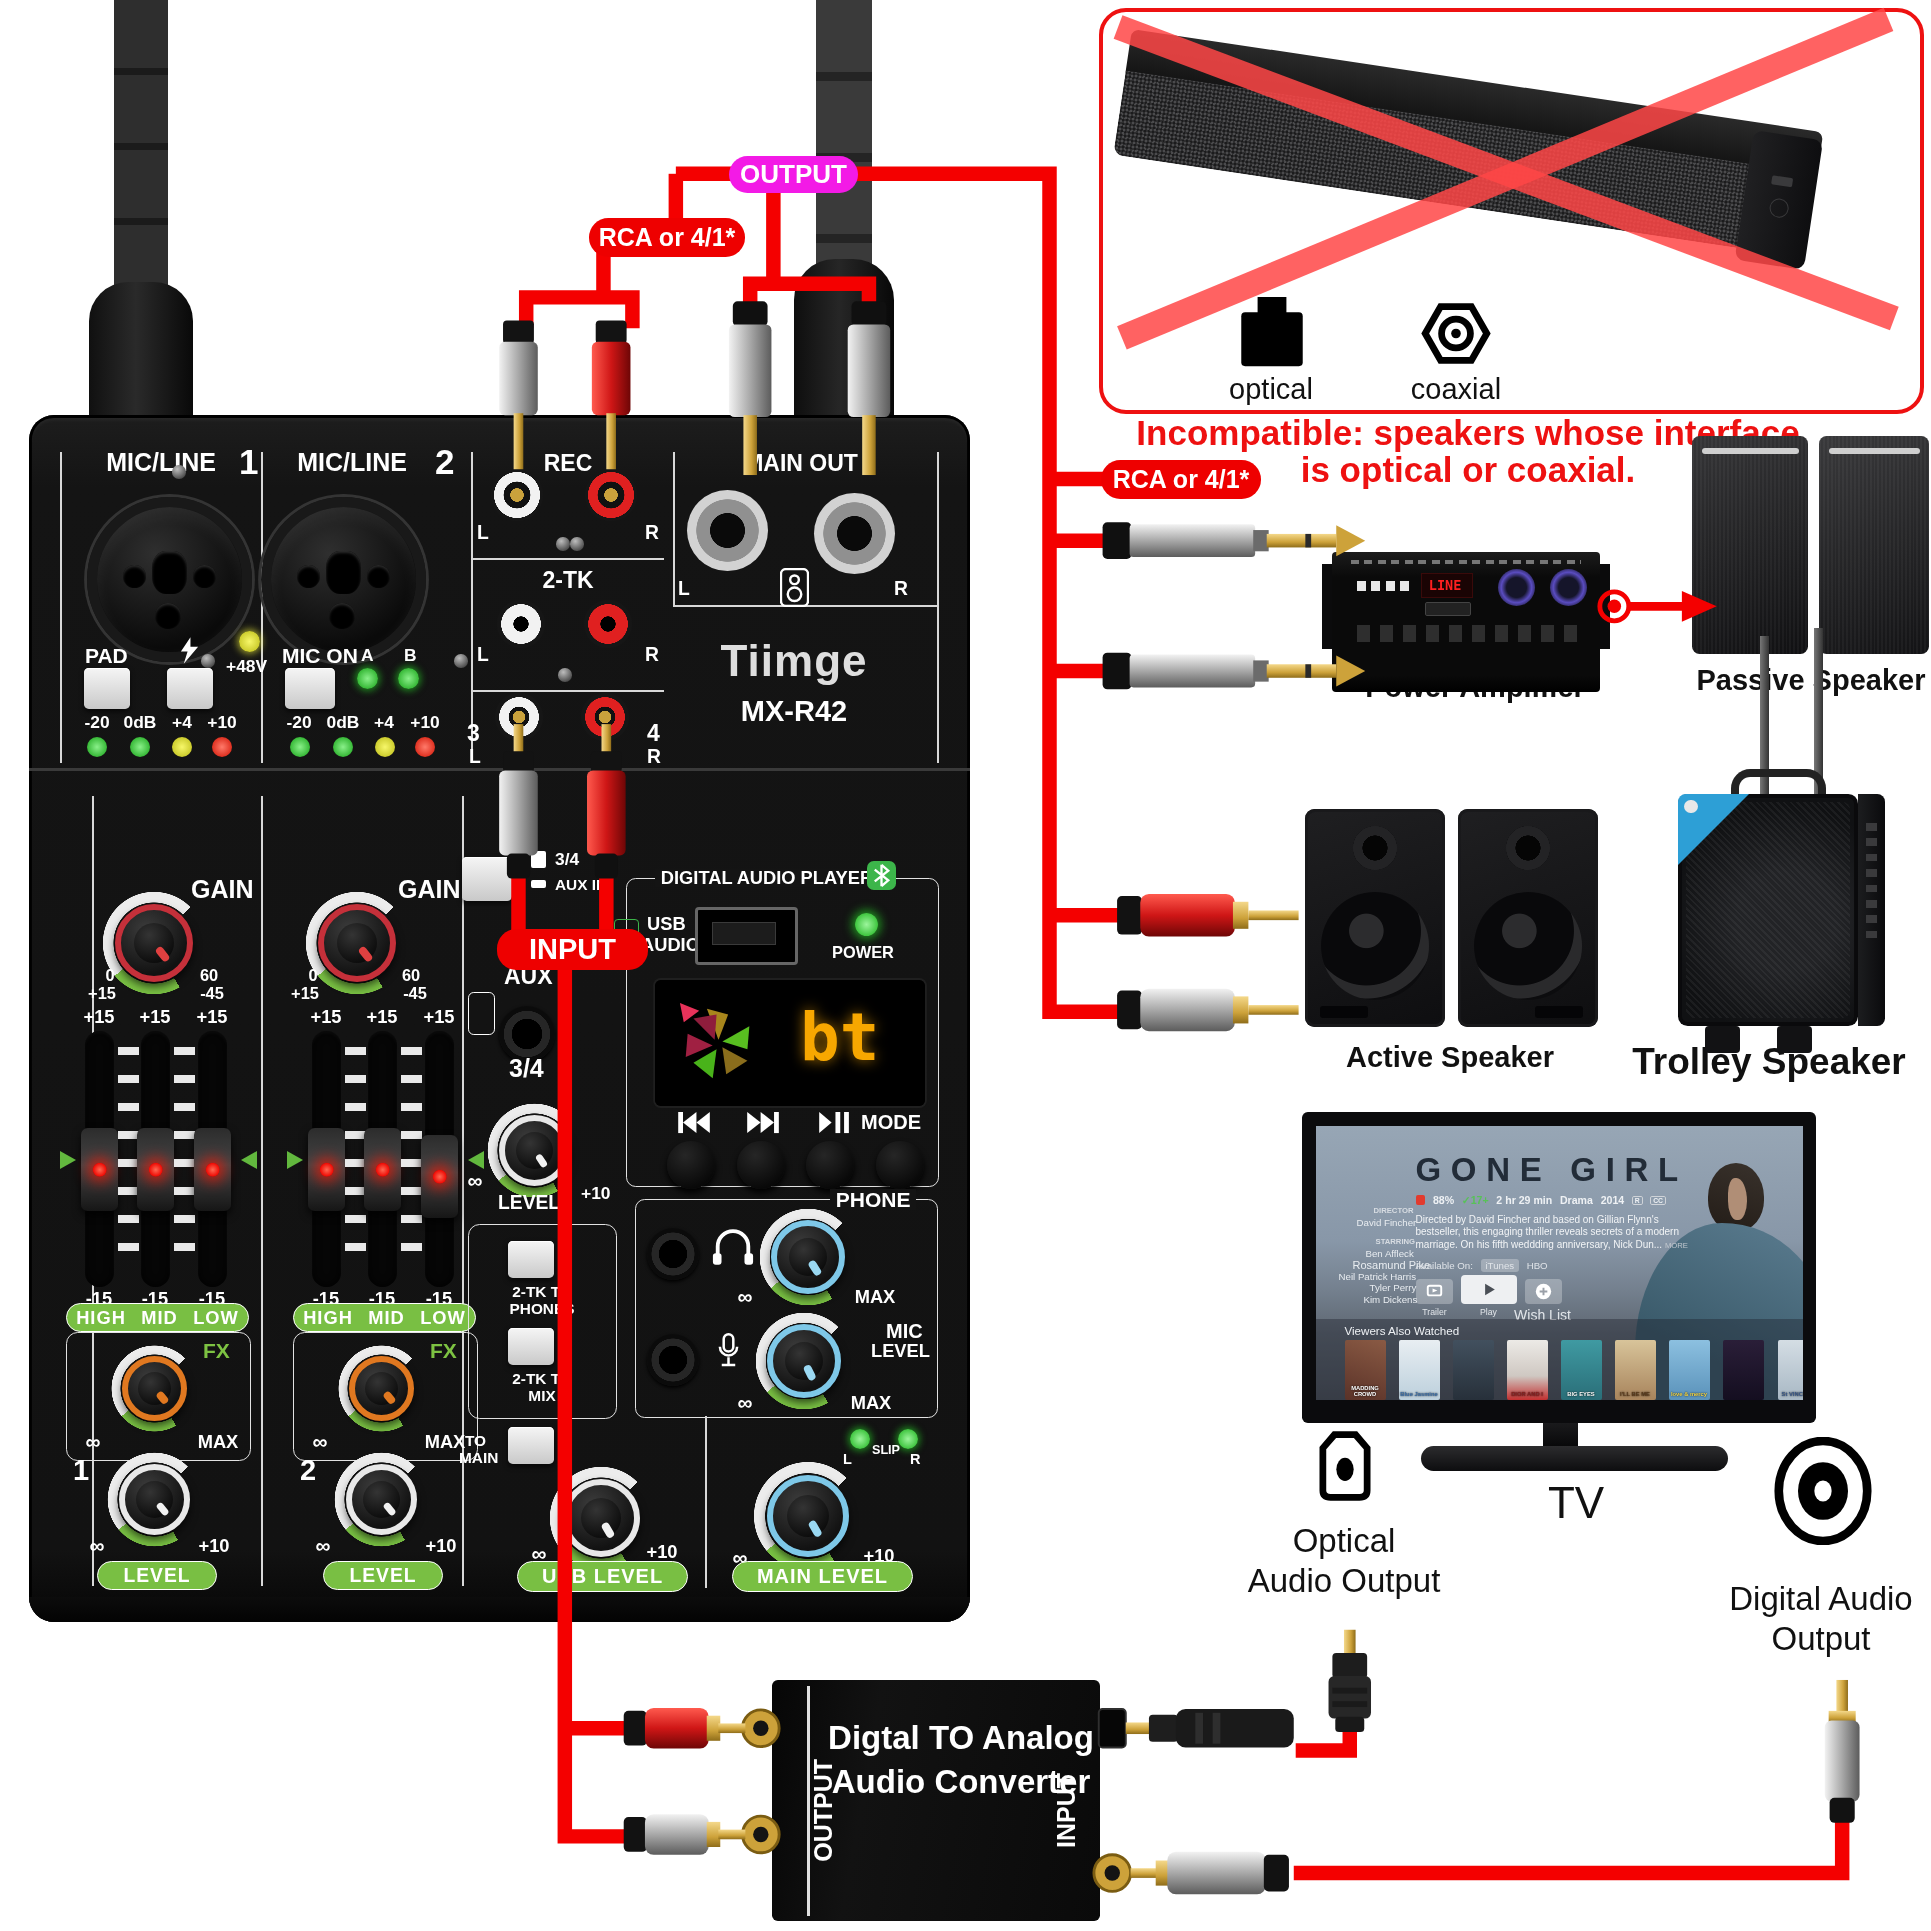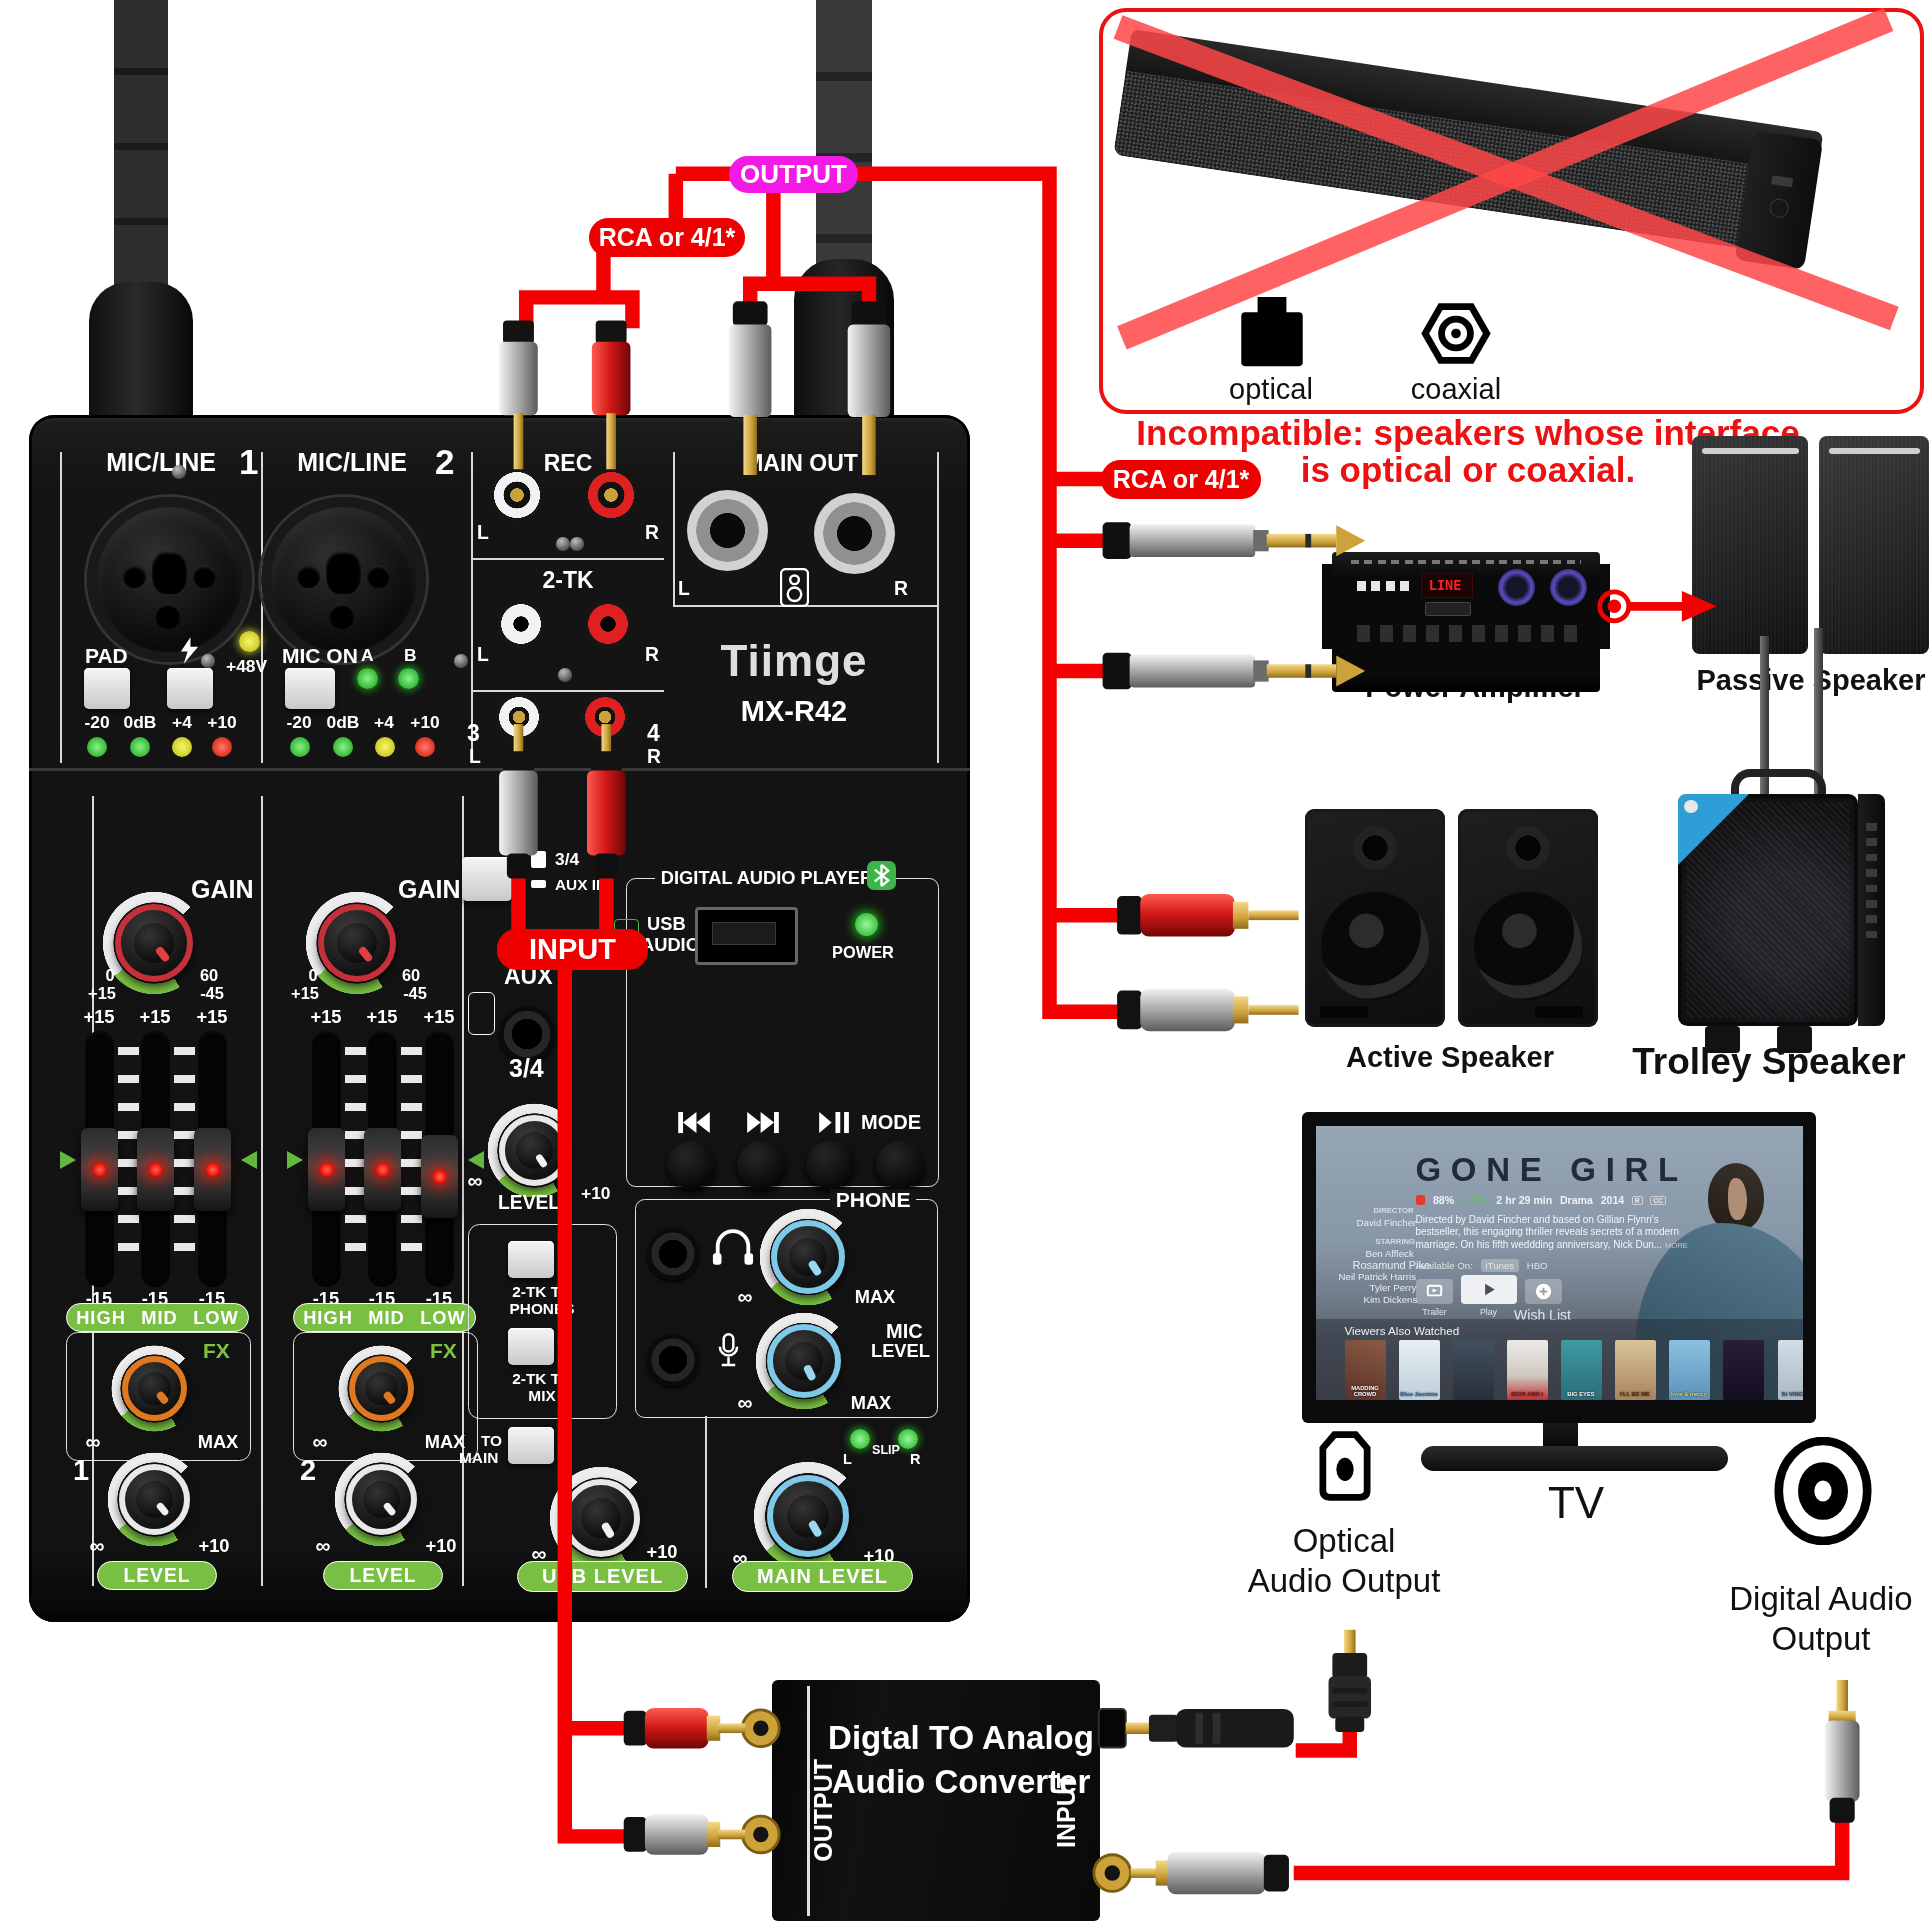--- a/index.html
+++ b/index.html
@@ -299,21 +299,21 @@
     <div class="t tc" style="left:446px;top:755px;font-size:21px">∞</div>
     <div class="t" style="left:469px;top:778px;font-size:19.3px">LEVEL</div>
     <div class="t" style="left:552px;top:770px;font-size:17.4px">+10</div>
     <div class="box" style="left:439px;top:809px;width:147px;height:193px"></div>
     <div class="wbtn" style="left:479px;top:826px;width:46px;height:37px"></div>
     <div class="t tc" style="left:513px;top:869px;font-size:15.4px">2-TK TO</div>
     <div class="t tc" style="left:513px;top:886px;font-size:15.4px">PHONES</div>
     <div class="wbtn" style="left:479px;top:913px;width:46px;height:37px"></div>
     <div class="t tc" style="left:513px;top:956px;font-size:15.4px">2-TK TO</div>
     <div class="t tc" style="left:513px;top:973px;font-size:15.4px">MIX</div>
-    <div class="t" style="left:452px;top:1018px;font-size:15.4px">TO</div>
+    <div class="t" style="left:436px;top:1018px;font-size:15.4px">TO</div>
     <div class="t" style="left:430px;top:1035px;font-size:15.4px">MAIN</div>
     <div class="wbtn" style="left:479px;top:1012px;width:46px;height:37px"></div>
     <div class="knob" style="left:519px;top:1050px;width:106px;height:106px;--ring:#e8e8e8;--pc:#f2f2f2;--rot:-30deg">
         <div class="kscale"></div>
         <div class="kring"></div>
         <div class="kcap"></div>
         <div class="kptr"></div>
       </div>
     <div class="t tc" style="left:510px;top:1128px;font-size:21px">∞</div>
     <div class="t tc" style="left:633px;top:1128px;font-size:18.3px">+10</div>
@@ -329,20 +329,32 @@
         </svg>
     </div>
     <div class="t" style="left:618px;top:500px;font-size:18.3px">USB</div>
     <div class="t" style="left:612px;top:521px;font-size:18.3px">AUDIO</div>
     <div class="abs" style="left:585px;top:504px;width:23px;height:29px;border:1.9px solid #3cb54a;border-radius:3.9px"></div>
     <div class="abs" style="left:666px;top:492px;width:97px;height:52px;background:#000;border:3.9px solid #666;border-radius:3.9px">
         <div class="abs" style="left:13.5px;top:11.6px;width:62px;height:21px;background:#1c1c1c;border:1.9px solid #3a3a3a"></div>
       </div>
     <div class="led" style="left:826px;top:498px;width:23px;height:23px;background:radial-gradient(#9cf59c,#16b016);box-shadow:0 0 9.7px 2.9px rgba(40,230,40,.6)"></div>
     <div class="t" style="left:803px;top:529px;font-size:16.4px">POWER</div>
+    <div class="abs" style="left:626px;top:565px;width:270px;height:126px;background:#000;border-radius:5.8px;box-shadow:inset 0 0 13.5px #000, 0 0 0 1.9px #1f1f1f">
+      <svg class="abs" style="left:23px;top:23px" width="81" height="81" viewBox="0 0 84 84">
+        <polygon points="42,38 30,6 52,12" fill="#a8861c"></polygon>
+        <polygon points="46,40 74,24 72,48" fill="#58be20"></polygon>
+        <polygon points="46,46 72,60 50,74" fill="#8a6d1c"></polygon>
+        <polygon points="40,48 36,78 16,62" fill="#49b31a"></polygon>
+        <polygon points="36,44 8,56 10,32" fill="#a02042"></polygon>
+        <polygon points="38,38 16,16 40,12" fill="#8f1d3c"></polygon>
+        <polygon points="2,0 22,8 6,20" fill="#e8325a"></polygon>
+      </svg>
+      <div class="t" style="left:145px;top:25px;font-family:'DejaVu Sans Mono',monospace;font-size:66px;color:#f7a700;text-shadow:0 0 13.5px rgba(255,170,0,.65)">bt</div>
+    </div>
     <svg class="abs" style="left:649px;top:697px" width="33" height="23" viewBox="0 0 34 24">
         <rect x="0" y="0" width="5" height="22" fill="#fff"></rect>
         <polygon points="19,0 19,22 5,11" fill="#fff"></polygon>
         <polygon points="33,0 33,22 19,11" fill="#fff"></polygon>
       </svg>
     <svg class="abs" style="left:718px;top:697px" width="33" height="23" viewBox="0 0 34 24">
         <polygon points="0,0 14,11 0,22" fill="#fff"></polygon>
         <polygon points="14,0 28,11 14,22" fill="#fff"></polygon>
         <rect x="28" y="0" width="5" height="22" fill="#fff"></rect>
       </svg>

